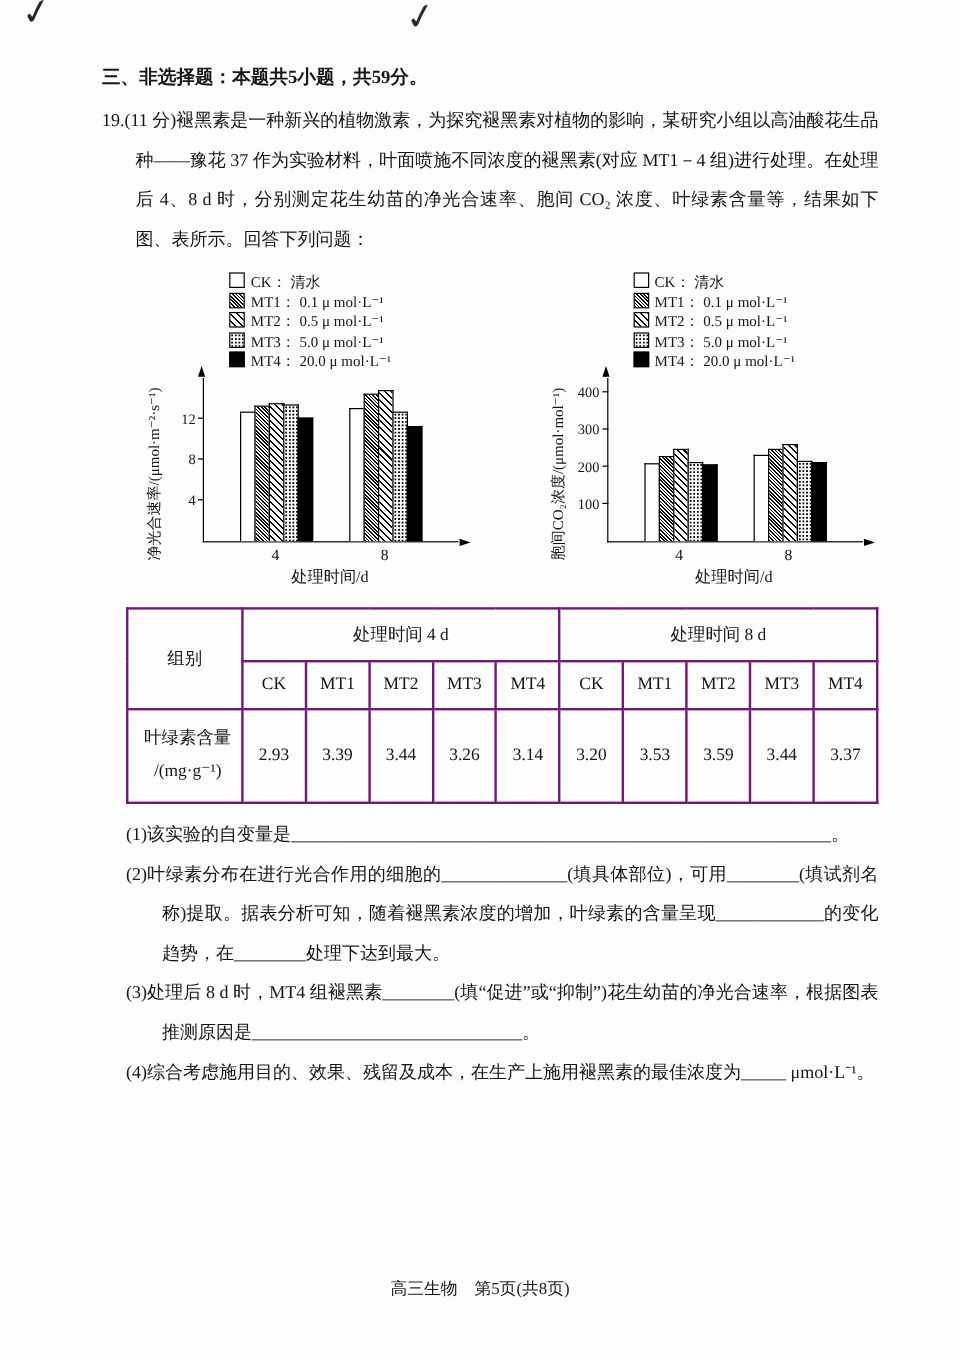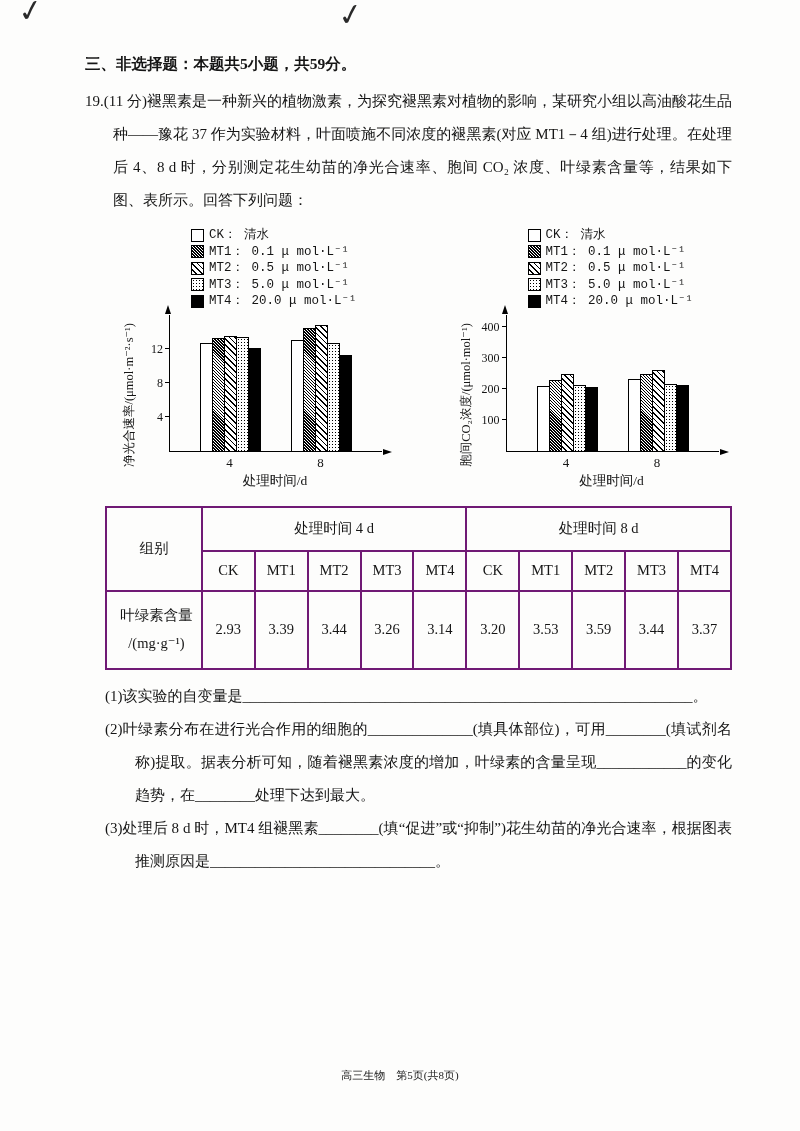--- a/index.html
+++ b/index.html
@@ -13,21 +13,21 @@
     font-family:"DejaVu Sans",sans-serif;line-height:1;}
   .section-header{font-weight:bold;font-size:15.5px;margin-bottom:10px;}
   .q-intro,.sub-q{line-height:2.2;text-align:justify;margin:0;}
   .q-intro{padding-left:28px;text-indent:-28px;margin-bottom:4px;}
   .sub-q{margin-left:20px;padding-left:30px;text-indent:-30px;font-family:Liberation Serif, serif;}
 
   
   .charts-row{display:flex;gap:52px;margin:10px 0 16px 26px;}
   .chart{width:310px;}
   .legend{margin:0 0 5px 80px;}
-  .legend-row{display:flex;align-items:center;gap:5px;font-size:12.5px;line-height:16.5px;font-family:Liberation Mono, monospace;}
+  .legend-row{display:flex;align-items:flex-start;gap:5px;font-size:12.5px;line-height:16.5px;}
   .swatch{width:11px;height:11px;display:inline-block;border:1px solid #000;background-color:#fff;flex:0 0 auto;}
   .plot-wrap{position:relative;margin-left:58px;width:212px;}
   .plot{position:relative;width:212px;height:136px;border-left:1.5px solid #000;border-bottom:1.5px solid #000;}
   .yarrow{position:absolute;left:-5px;top:-10px;width:0;height:0;
     border-left:3.5px solid transparent;border-right:3.5px solid transparent;border-bottom:9px solid #000;}
   .xarrow{position:absolute;right:-10px;bottom:-4.5px;width:0;height:0;
     border-top:3.5px solid transparent;border-bottom:3.5px solid transparent;border-left:9px solid #000;}
   .tick{position:absolute;right:100%;width:5px;height:1px;background:#000;}
   .tick-label{position:absolute;right:calc(100% + 7px);font-size:12px;line-height:16px;}
   .ylabel{position:absolute;top:46%;left:-40px;transform:translate(-50%,-50%) rotate(-90deg);
@@ -47,21 +47,21 @@
   .sw-mt4{background-color:#000;}
 
   
   .data-table{border-collapse:collapse;margin:12px 0 10px 20px;table-layout:fixed;}
   .data-table td{border:2px solid #701a75;text-align:center;font-size:14.5px;padding:0 2px;}
   .row-head{height:44px;}
   .row-sub td{height:38px;margin-top:19px;}
   .row-vals td{height:76px;}
   .rowlabel{text-align:center;padding-left:7px !important;line-height:1.9;}
 
-  .footer{position:absolute;left:0;right:0;bottom:48px;text-align:center;font-size:11px;color:#1a1a1a;}
+  .footer{position:absolute;left:0;right:0;bottom:48px;text-align:center;font-size:14px;color:#1a1a1a;}
 </style>
 </head>
 <body>
 
 <div class="page">
 
   <span class="check" style="left:18px;top:-4px;">✓</span>
   <span class="check" style="left:338px;top:0px;">✓</span>
 
   <div class="section-header">三、非选择题：本题共5小题，共59分。</div>
@@ -236,16 +236,17 @@
       <td>3.59</td>
       <td>3.44</td>
       <td>3.37</td>
     </tr>
   </tbody>
     </table>
 
   <p class="sub-q">(1)该实验的自变量是____________________________________________________________。</p>
   <p class="sub-q">(2)叶绿素分布在进行光合作用的细胞的______________(填具体部位)，可用________(填试剂名称)提取。据表分析可知，随着褪黑素浓度的增加，叶绿素的含量呈现____________的变化趋势，在________处理下达到最大。</p>
   <p class="sub-q">(3)处理后 8 d 时，MT4 组褪黑素________(填“促进”或“抑制”)花生幼苗的净光合速率，根据图表推测原因是______________________________。</p>
+  <p class="sub-q">(4)综合考虑施用目的、效果、残留及成本，在生产上施用褪黑素的最佳浓度为_____ μmol·L⁻¹。</p>
 
 
   <div class="footer">高三生物　第5页(共8页)</div>
 </div>
 
 </body></html>

